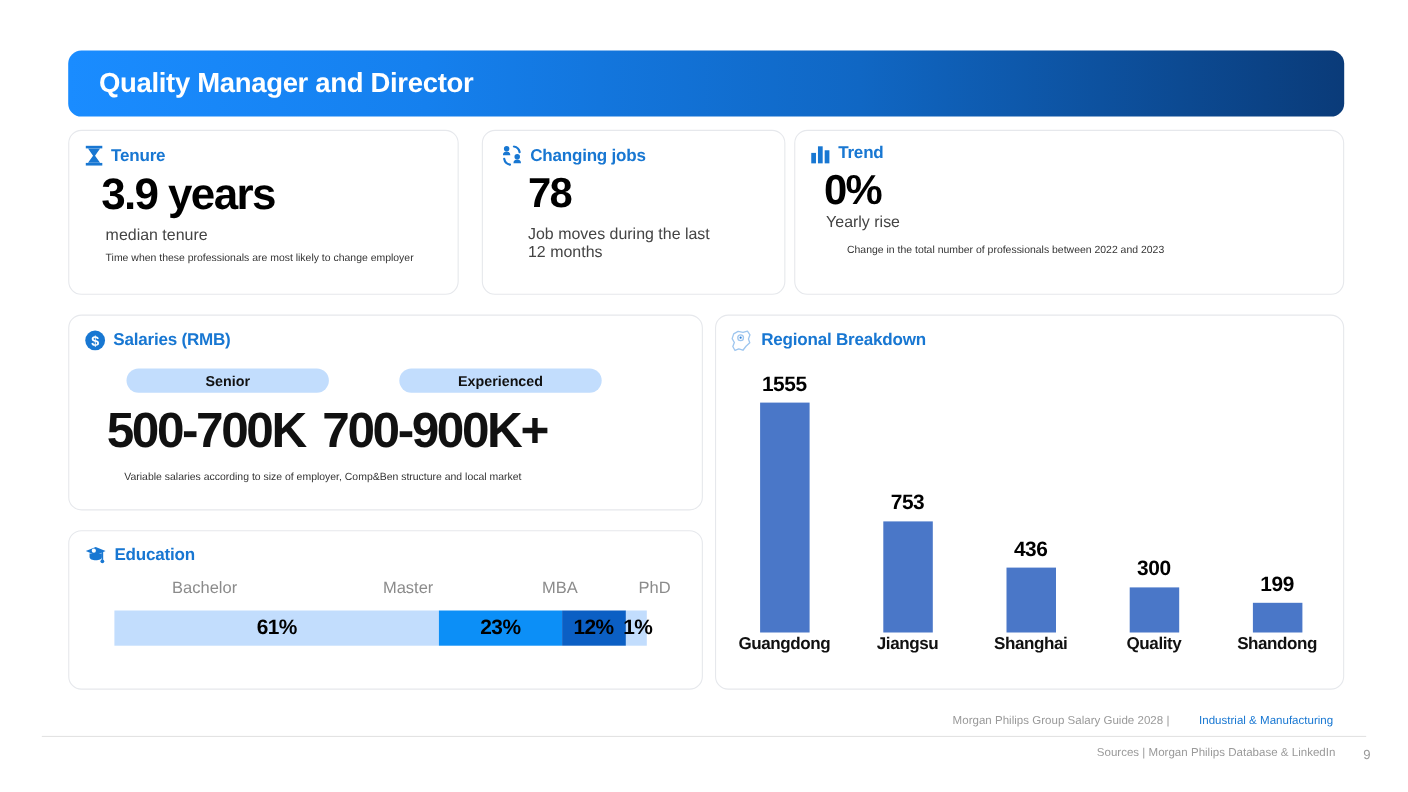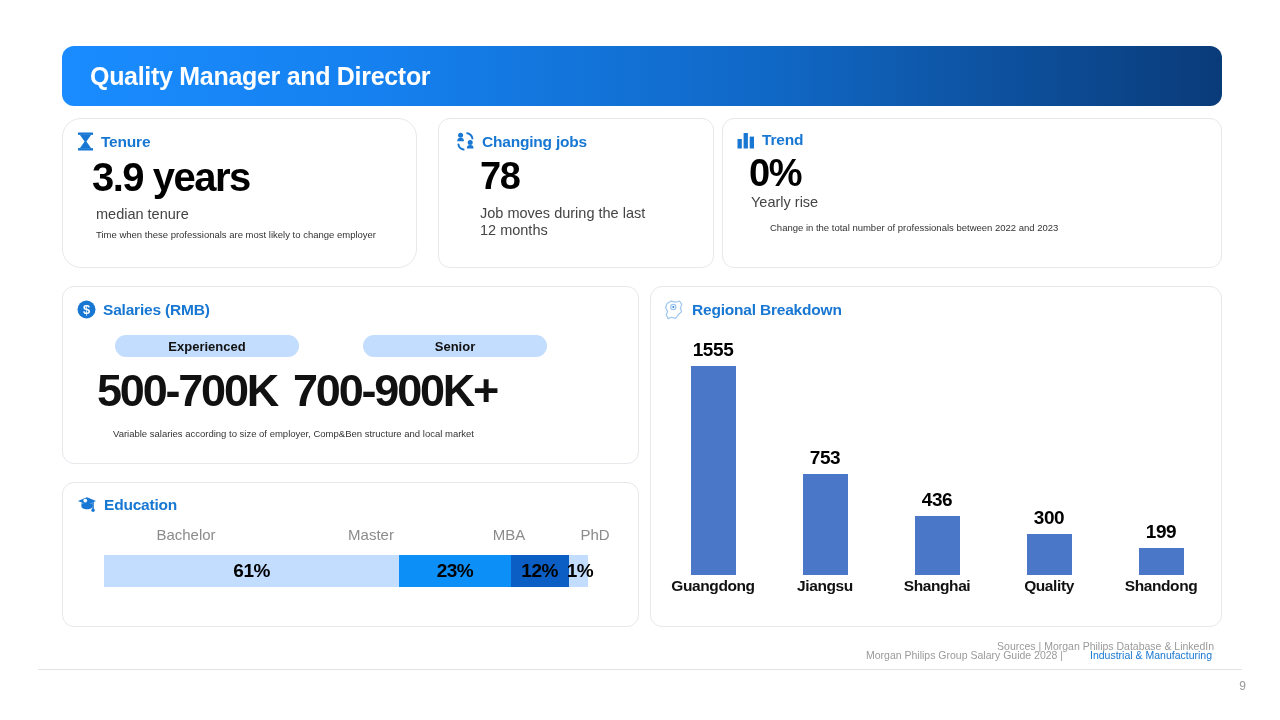--- a/index.html
+++ b/index.html
@@ -29,21 +29,21 @@
   }
   .card-head{display:flex;align-items:center;gap:7px;}
   .card-head .ttl{color:#1877d2;font-size:15.5px;font-weight:bold;letter-spacing:-0.2px;}
   .icon{display:inline-flex;align-items:center;justify-content:center;flex:0 0 auto;}
 
   .big{font-weight:bold;color:#000;letter-spacing:-1.5px;line-height:1;}
   .sub{color:#444;font-size:14.5px;line-height:1.18;}
   .note{color:#333;font-size:9.5px;line-height:1.35;}
 
   
-  #card-tenure{left:62px;top:118px;width:355px;height:150px;border-radius:19px;}
+  #card-tenure{left:62px;top:118px;width:355px;height:150px;}
   #card-tenure .card-head{margin:13px 0 0 14px;}
   #card-tenure .big{font-size:40px;margin:6px 0 0 29px;}
   #card-tenure .sub{margin:9px 0 0 33px;}
   #card-tenure .note{margin:6px 0 0 33px;width:300px;}
 
   
   #card-jobs{left:438px;top:118px;width:276px;height:150px;}
   #card-jobs .card-head{margin:13px 0 0 17px;}
   #card-jobs .big{font-size:38px;margin:6px 0 0 41px;}
   #card-jobs .sub{margin:10px 0 0 41px;}
@@ -101,21 +101,21 @@
     display:flex;justify-content:space-around;
   }
   .cat{width:92px;text-align:center;font-size:15.5px;font-weight:bold;color:#111;letter-spacing:-0.4px;}
 
   
   .foot1{
     position:absolute;right:68px;top:649px;font-size:10.5px;color:#9a9a9a;white-space:nowrap;
   }
   .foot1 b{color:#1877d2;font-weight:normal;margin-left:24px;}
   .rule{position:absolute;left:38px;top:669px;width:1204px;height:1px;background:#e3e3e3;}
-  .foot2{position:absolute;right:66px;top:640px;font-size:10.5px;color:#9a9a9a;white-space:nowrap;}
+  .foot2{position:absolute;right:66px;top:678px;font-size:10.5px;color:#9a9a9a;white-space:nowrap;}
   .pagenum{position:absolute;right:34px;top:679px;font-size:12px;color:#9a9a9a;}
 </style>
 </head>
 <body>
 
 <div class="slide">
 
   <div class="header">
     <div class="header-title">Quality Manager and Director</div>
   </div>
@@ -174,22 +174,22 @@
     <div class="card-head">
       <span class="icon">
         <svg width="19" height="19" viewBox="0 0 19 19">
           <circle cx="9.5" cy="9.5" r="9" fill="#1877d2"></circle>
           <text x="9.5" y="14.4" text-anchor="middle" font-family="Liberation Sans, sans-serif" font-size="13" font-weight="bold" fill="#ffffff">$</text>
         </svg>
       </span>
       <span class="ttl">Salaries (RMB)</span>
     </div>
     <div class="sal-pills">
+      <div class="pill sen">Senior</div>
       <div class="pill exp">Experienced</div>
-      <div class="pill sen">Senior</div>
     </div>
     <div class="sal-vals">
       <div class="v">500-700K</div>
       <div class="v">700-900K+</div>
     </div>
     <div class="note">Variable salaries according to size of employer, Comp&amp;Ben structure and local market</div>
   </div>
 
   <div class="card" id="card-edu">
     <div class="card-head">

